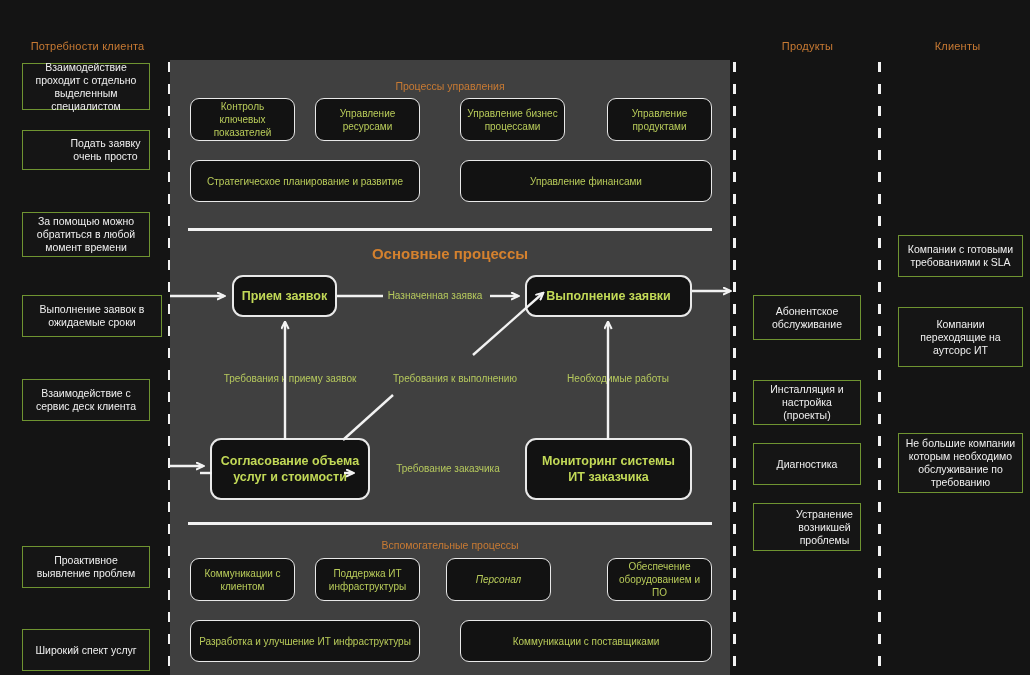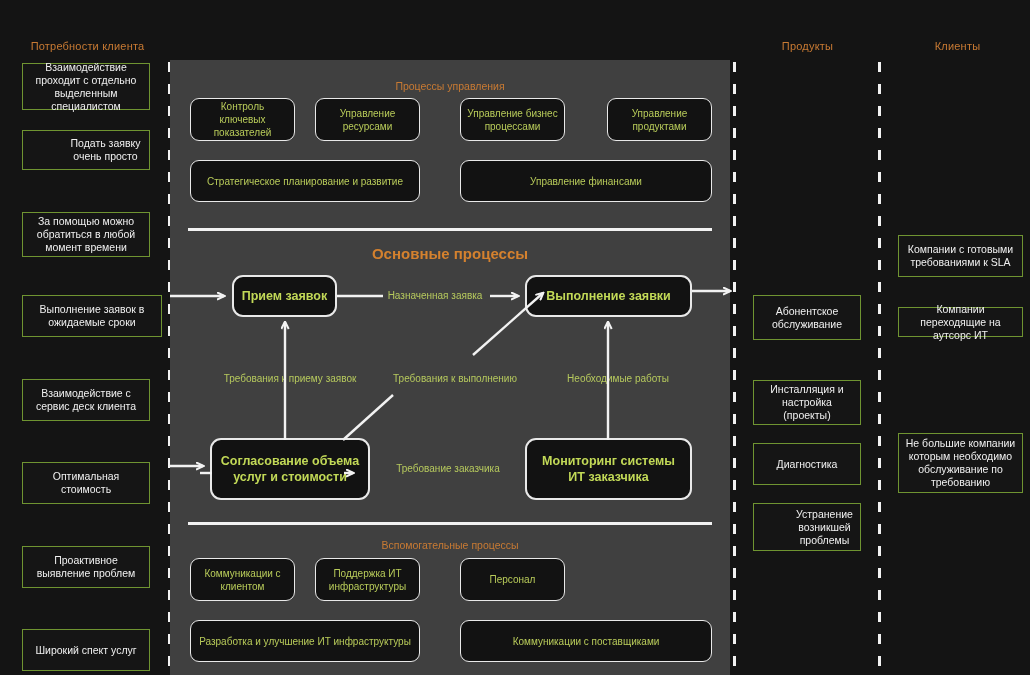--- a/index.html
+++ b/index.html
@@ -190,22 +190,25 @@
     <div class="divider" style="top:462px;"></div>
 
     <div class="section-title" style="top:479px;">Вспомогательные процессы</div>
 
     <div class="rbox" style="left:20px; top:498px; width:105px; height:43px;">
       <span>Коммуникации с клиентом</span>
     </div>
     <div class="rbox" style="left:145px; top:498px; width:105px; height:43px;">
       <span>Поддержка ИТ инфраструктуры</span>
     </div>
-    <div class="rbox" style="left:290px; top:498px; width:105px; height:43px;">
+    <div class="rbox" style="left:276px; top:498px; width:105px; height:43px;font-style:italic;">
       <span>Персонал</span>
+    </div>
+    <div class="rbox" style="left:437px; top:498px; width:105px; height:43px;">
+      <span>Обеспечение оборудованием и ПО</span>
     </div>
 
     <div class="rbox" style="left:20px; top:560px; width:230px; height:42px;">
       <span>Разработка и улучшение ИТ инфраструктуры</span>
     </div>
     <div class="rbox" style="left:290px; top:560px; width:252px; height:42px;">
       <span>Коммуникации с поставщиками</span>
     </div>
   </div>
 
@@ -217,23 +220,20 @@
   </div>
   <div class="gbox" style="left:22px; top:212px; width:128px; height:45px;">
     <span>За помощью можно обратиться в любой момент времени</span>
   </div>
   <div class="gbox" style="left:22px; top:295px; width:140px; height:42px;">
     <span>Выполнение заявок в ожидаемые сроки</span>
   </div>
   <div class="gbox" style="left:22px; top:379px; width:128px; height:42px;">
     <span>Взаимодействие с сервис деск клиента</span>
   </div>
-  <div class="gbox" style="left:22px; top:462px; width:128px; height:42px;">
-    <span>Оптимальная стоимость</span>
-  </div>
   <div class="gbox" style="left:22px; top:546px; width:128px; height:42px;">
     <span>Проактивное выявление проблем</span>
   </div>
   <div class="gbox" style="left:22px; top:629px; width:128px; height:42px;">
     <span>Широкий спект услуг</span>
   </div>
 
   <div class="gbox" style="left:753px; top:295px; width:108px; height:45px;">
     <span>Абонентское обслуживание</span>
   </div>
@@ -243,21 +243,21 @@
   <div class="gbox" style="left:753px; top:443px; width:108px; height:42px;">
     <span>Диагностика</span>
   </div>
   <div class="gbox" style="left:753px; top:503px; width:108px; height:48px;padding-left:40px;">
     <span>Устранение возникшей проблемы</span>
   </div>
 
   <div class="gbox" style="left:898px; top:235px; width:125px; height:42px;">
     <span>Компании с готовыми требованиями к SLA</span>
   </div>
-  <div class="gbox" style="left:898px; top:307px; width:125px; height:30px;">
+  <div class="gbox" style="left:898px; top:307px; width:125px; height:60px;">
     <span>Компании переходящие на аутсорс ИТ</span>
   </div>
   <div class="gbox" style="left:898px; top:433px; width:125px; height:60px;">
     <span>Не большие компании которым необходимо обслуживание по требованию</span>
   </div>
 
   <svg id="arrows" viewBox="0 0 1030 675">
     <defs>
       <marker id="ahead" markerWidth="9" markerHeight="9" refX="7.5" refY="4.5" orient="auto" markerUnits="userSpaceOnUse">
         <path d="M0.5,0.8 L8,4.5 L0.5,8.2" fill="none" stroke="#f2f2f2" stroke-width="2"></path>

